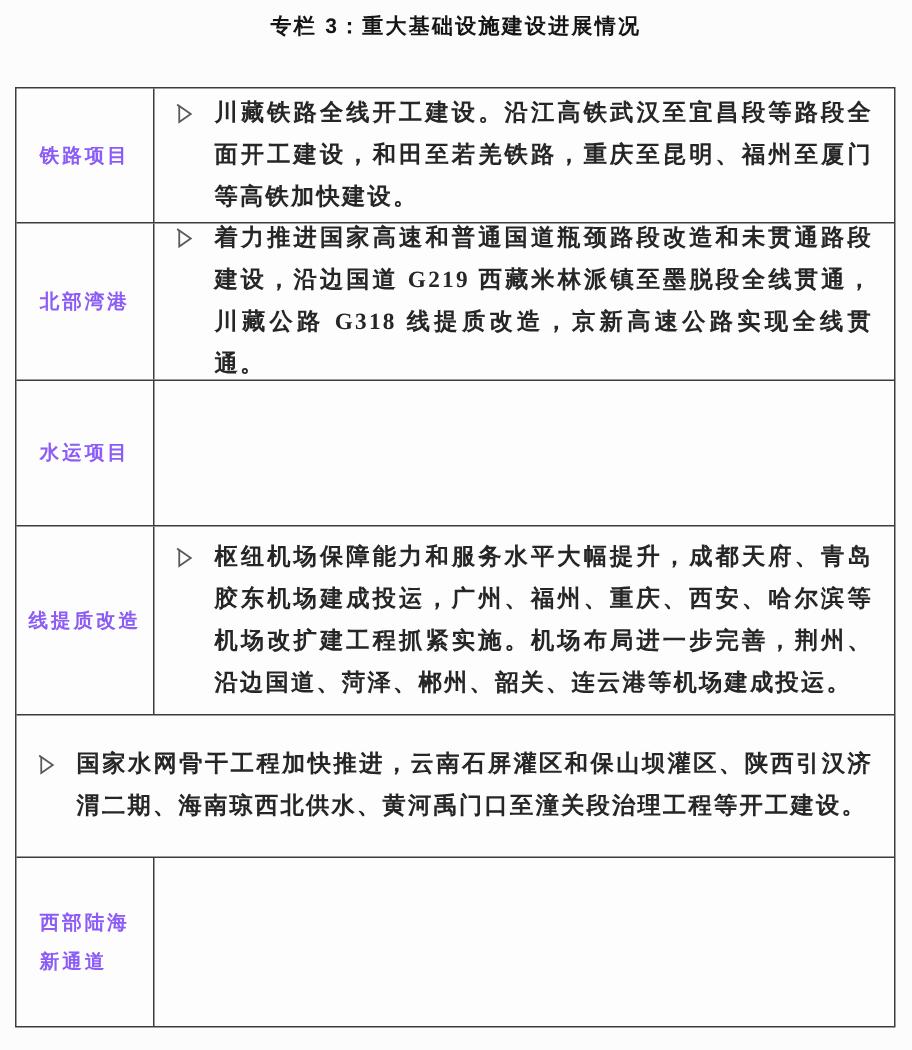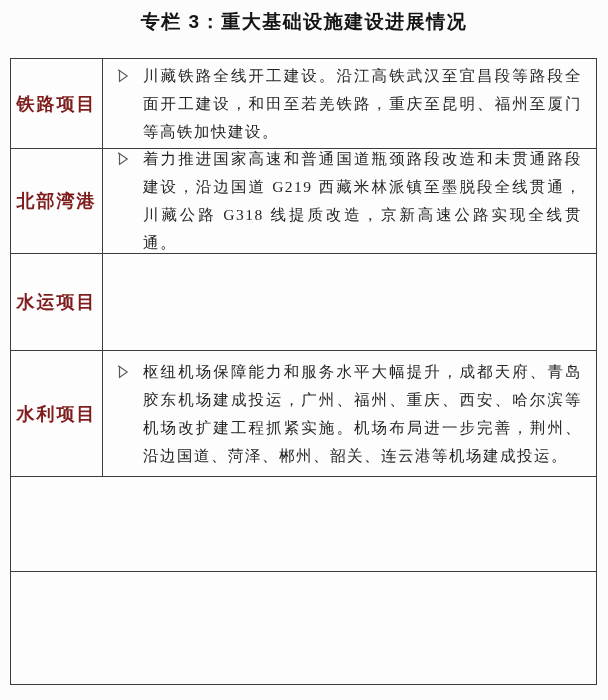--- a/index.html
+++ b/index.html
@@ -15,21 +15,21 @@
     position: relative;
     width: 608px;
     height: 700px;
   }
   .title {
     margin: 0;
     padding-top: 9px;
     text-align: center;
     font-family: "Liberation Sans", "DejaVu Sans", sans-serif;
     font-weight: bold;
-    font-size: 19px;
+    font-size: 14px;
     letter-spacing: 1.5px;
     color: #151515;
   }
   .table {
     position: absolute;
     left: 10px;
     top: 58px;
     width: 587px;
     border: 1.5px solid #3c3c3c;
     box-sizing: border-box;
@@ -50,32 +50,33 @@
   .label-cell {
     width: 92px;
     flex: 0 0 92px;
     box-sizing: border-box;
     border-right: 1.5px solid #3c3c3c;
     display: flex;
     align-items: center;
     justify-content: center;
     font-family: "Liberation Sans", "DejaVu Sans", sans-serif;
     font-weight: bold;
-    font-size: 18px;
+    font-size: 13px;
     letter-spacing: 2px;
     line-height: 26px;
-    color: #7f1d1d;
+    color: #8b5cf6;
     white-space: pre-line;
   }
   .content-cell {
     flex: 1;
     display: flex;
     align-items: center;
     padding: 4px 14px 4px 12px;
     box-sizing: border-box;
+    font-weight: bold;
   }
   .entry {
     display: flex;
     align-items: flex-start;
     width: 100%;
   }
   .bullet {
     flex: 0 0 15px;
     width: 15px;
     height: 16px;
@@ -129,33 +130,45 @@
           <div class="entry-text">着力推进国家高速和普通国道瓶颈路段改造和未贯通路段建设，沿边国道 G219 西藏米林派镇至墨脱段全线贯通，川藏公路 G318 线提质改造，京新高速公路实现全线贯通。</div>
         </div>
       </div>
     </div>
 
     <div class="row row-3">
       <div class="label-cell">水运项目</div>
     </div>
 
     <div class="row row-4">
-      <div class="label-cell">水利项目</div>
+      <div class="label-cell">线提质改造</div>
       <div class="content-cell">
         <div class="entry">
           <span class="bullet">
             <svg width="15" height="16" viewBox="0 0 15 16">
                 <path d="M4.5 3.2 L3.2 1.6 M4.5 2.6 L4.5 13.4 L12.2 8 Z" fill="none" stroke="#5a5a5a" stroke-width="1.2"></path>
               </svg>
           </span>
           <div class="entry-text">枢纽机场保障能力和服务水平大幅提升，成都天府、青岛胶东机场建成投运，广州、福州、重庆、西安、哈尔滨等机场改扩建工程抓紧实施。机场布局进一步完善，荆州、沿边国道、菏泽、郴州、韶关、连云港等机场建成投运。</div>
         </div>
       </div>
     </div>
 
     <div class="row row-5">
+      <div class="content-cell">
+        <div class="entry">
+          <span class="bullet">
+            <svg width="15" height="16" viewBox="0 0 15 16">
+                <path d="M4.5 3.2 L3.2 1.6 M4.5 2.6 L4.5 13.4 L12.2 8 Z" fill="none" stroke="#5a5a5a" stroke-width="1.2"></path>
+              </svg>
+          </span>
+          <div class="entry-text">国家水网骨干工程加快推进，云南石屏灌区和保山坝灌区、陕西引汉济渭二期、海南琼西北供水、黄河禹门口至潼关段治理工程等开工建设。</div>
+        </div>
+      </div>
     </div>
 
     <div class="row row-6">
+      <div class="label-cell">西部陆海
+新通道</div>
     </div>
 
   </div>
 </div>
 
 </body></html>

